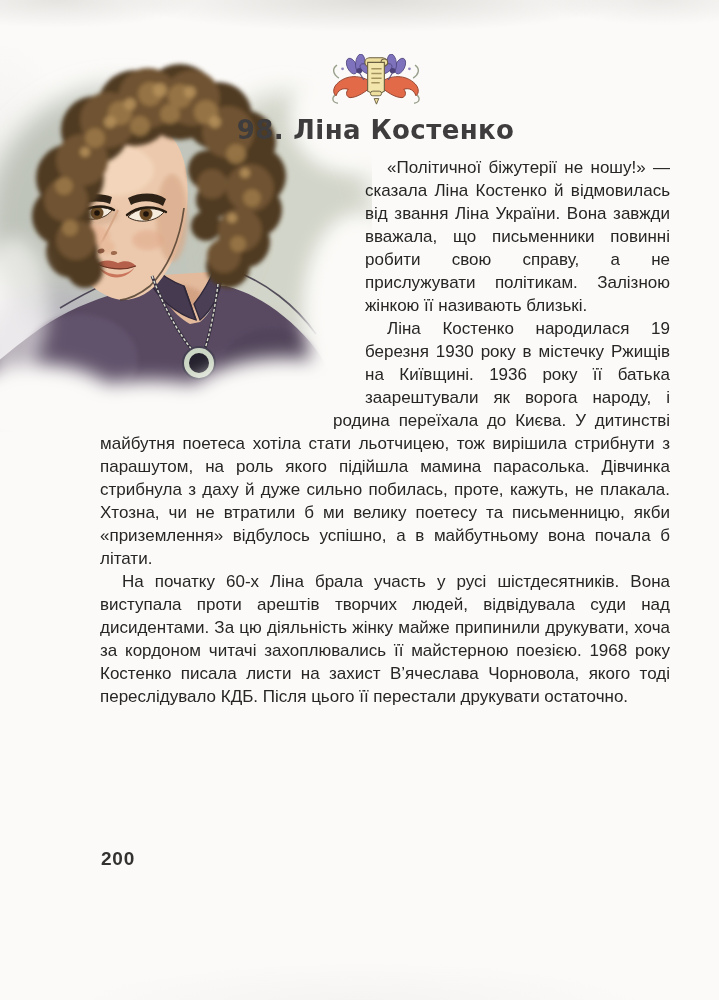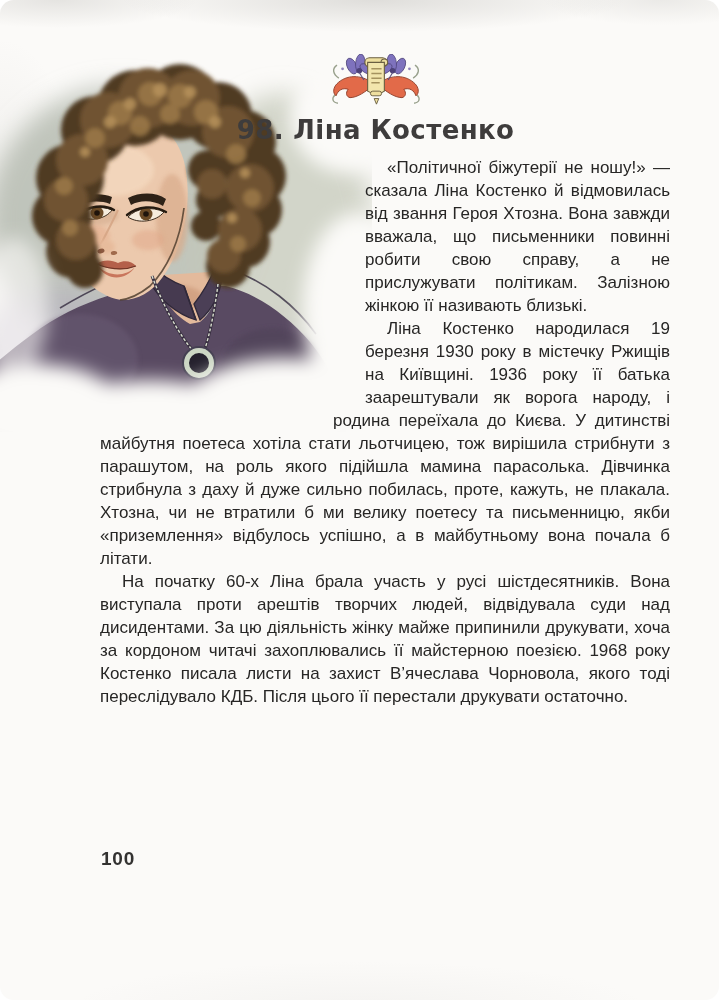--- a/index.html
+++ b/index.html
@@ -8,21 +8,20 @@
     width:719px;height:1000px;
     overflow:hidden;
     font-family:"Liberation Sans",sans-serif;
     background:
       radial-gradient(ellipse 360px 46px at 52% 0%, rgba(150,148,142,.28), transparent 70%),
       radial-gradient(ellipse 200px 40px at 8% 0%, rgba(150,148,142,.22), transparent 70%),
       radial-gradient(ellipse 170px 36px at 92% 0%, rgba(150,148,142,.16), transparent 70%),
       radial-gradient(ellipse 120px 260px at 0% 22%, rgba(160,158,152,.14), transparent 70%),
       radial-gradient(ellipse 420px 70px at 50% 101%, rgba(160,158,152,.08), transparent 70%),
       #fbfaf8;
-    border-radius: 14px;
   }
   .portrait{position:absolute;left:0;top:58px;width:372px;height:382px;z-index:0;}
   .portrait svg{display:block;width:100%;height:100%;}
   .header{position:relative;z-index:2;padding-top:54px;text-align:center;}
   .ornament{display:inline-block;transform:translateX(16px);}
   .title{
     margin:2px 0 0;
     transform:translateX(16px);
     font-family:"DejaVu Sans","Liberation Sans",sans-serif;
     font-size:26px;line-height:36px;font-weight:bold;
@@ -213,19 +212,19 @@
       <path d="M41,9 L59,9 L59,40 C54,44 47,44 41,40 Z" fill="#f2e6ad" stroke="#6a5f42" stroke-width="1.2"></path>
       <path d="M45,16 H56 M45,21 H56 M45,26 H56 M45,31 H54" stroke="#a5935f" stroke-width="1.6"></path>
       <rect x="44" y="40" width="12" height="5" rx="2.5" fill="#eedf9f" stroke="#6a5f42" stroke-width="1"></rect>
       <path d="M48,48 L53,48 L50.5,54 Z" fill="#eedf9f" stroke="#6a5f42" stroke-width="1"></path>
     </svg>
     <h1 class="title">98. Ліна Костенко</h1>
   </div>
 
   <div class="content">
     <div class="wrap-spacer"></div>
-    <p>«Політичної біжутерії не ношу!» — сказала Ліна Костенко й відмовилась від звання Героя Хтозна. Вона завжди вважала, що письменники повинні робити свою справу, а не прислужувати політикам. Залізною жінкою її називають близькі.</p>
+    <p>«Політичної біжутерії не ношу!» — сказала Ліна Костенко й відмовилась від звання Ліна України. Вона завжди вважала, що письменники повинні робити свою справу, а не прислужувати політикам. Залізною жінкою її називають близькі.</p>
     <p>Ліна Костенко народилася 19 березня 1930 року в містечку Ржищів на Київщині. 1936 року її батька заарештували як ворога народу, і родина переїхала до Києва. У дитинстві майбутня поетеса хотіла стати льотчицею, тож вирішила стрибнути з парашутом, на роль якого підійшла мамина парасолька. Дівчинка стрибнула з даху й дуже сильно побилась, проте, кажуть, не плакала. Хтозна, чи не втратили б ми велику поетесу та письменницю, якби «приземлення» відбулось успішно, а в майбутньому вона почала б літати.</p>
     <p>На початку 60-х Ліна брала участь у русі шістдесятників. Вона виступала проти арештів творчих людей, відвідувала суди над дисидентами. За цю діяльність жінку майже припинили друкувати, хоча за кордоном читачі захоплювались її майстерною поезією. 1968 року Костенко писала листи на захист В’ячеслава Чорновола, якого тоді переслідувало КДБ. Після цього її перестали друкувати остаточно.</p>
   </div>
 
-  <div class="page-number">100</div>
+  <div class="page-number">200</div>
 </div>
 
 </body></html>

